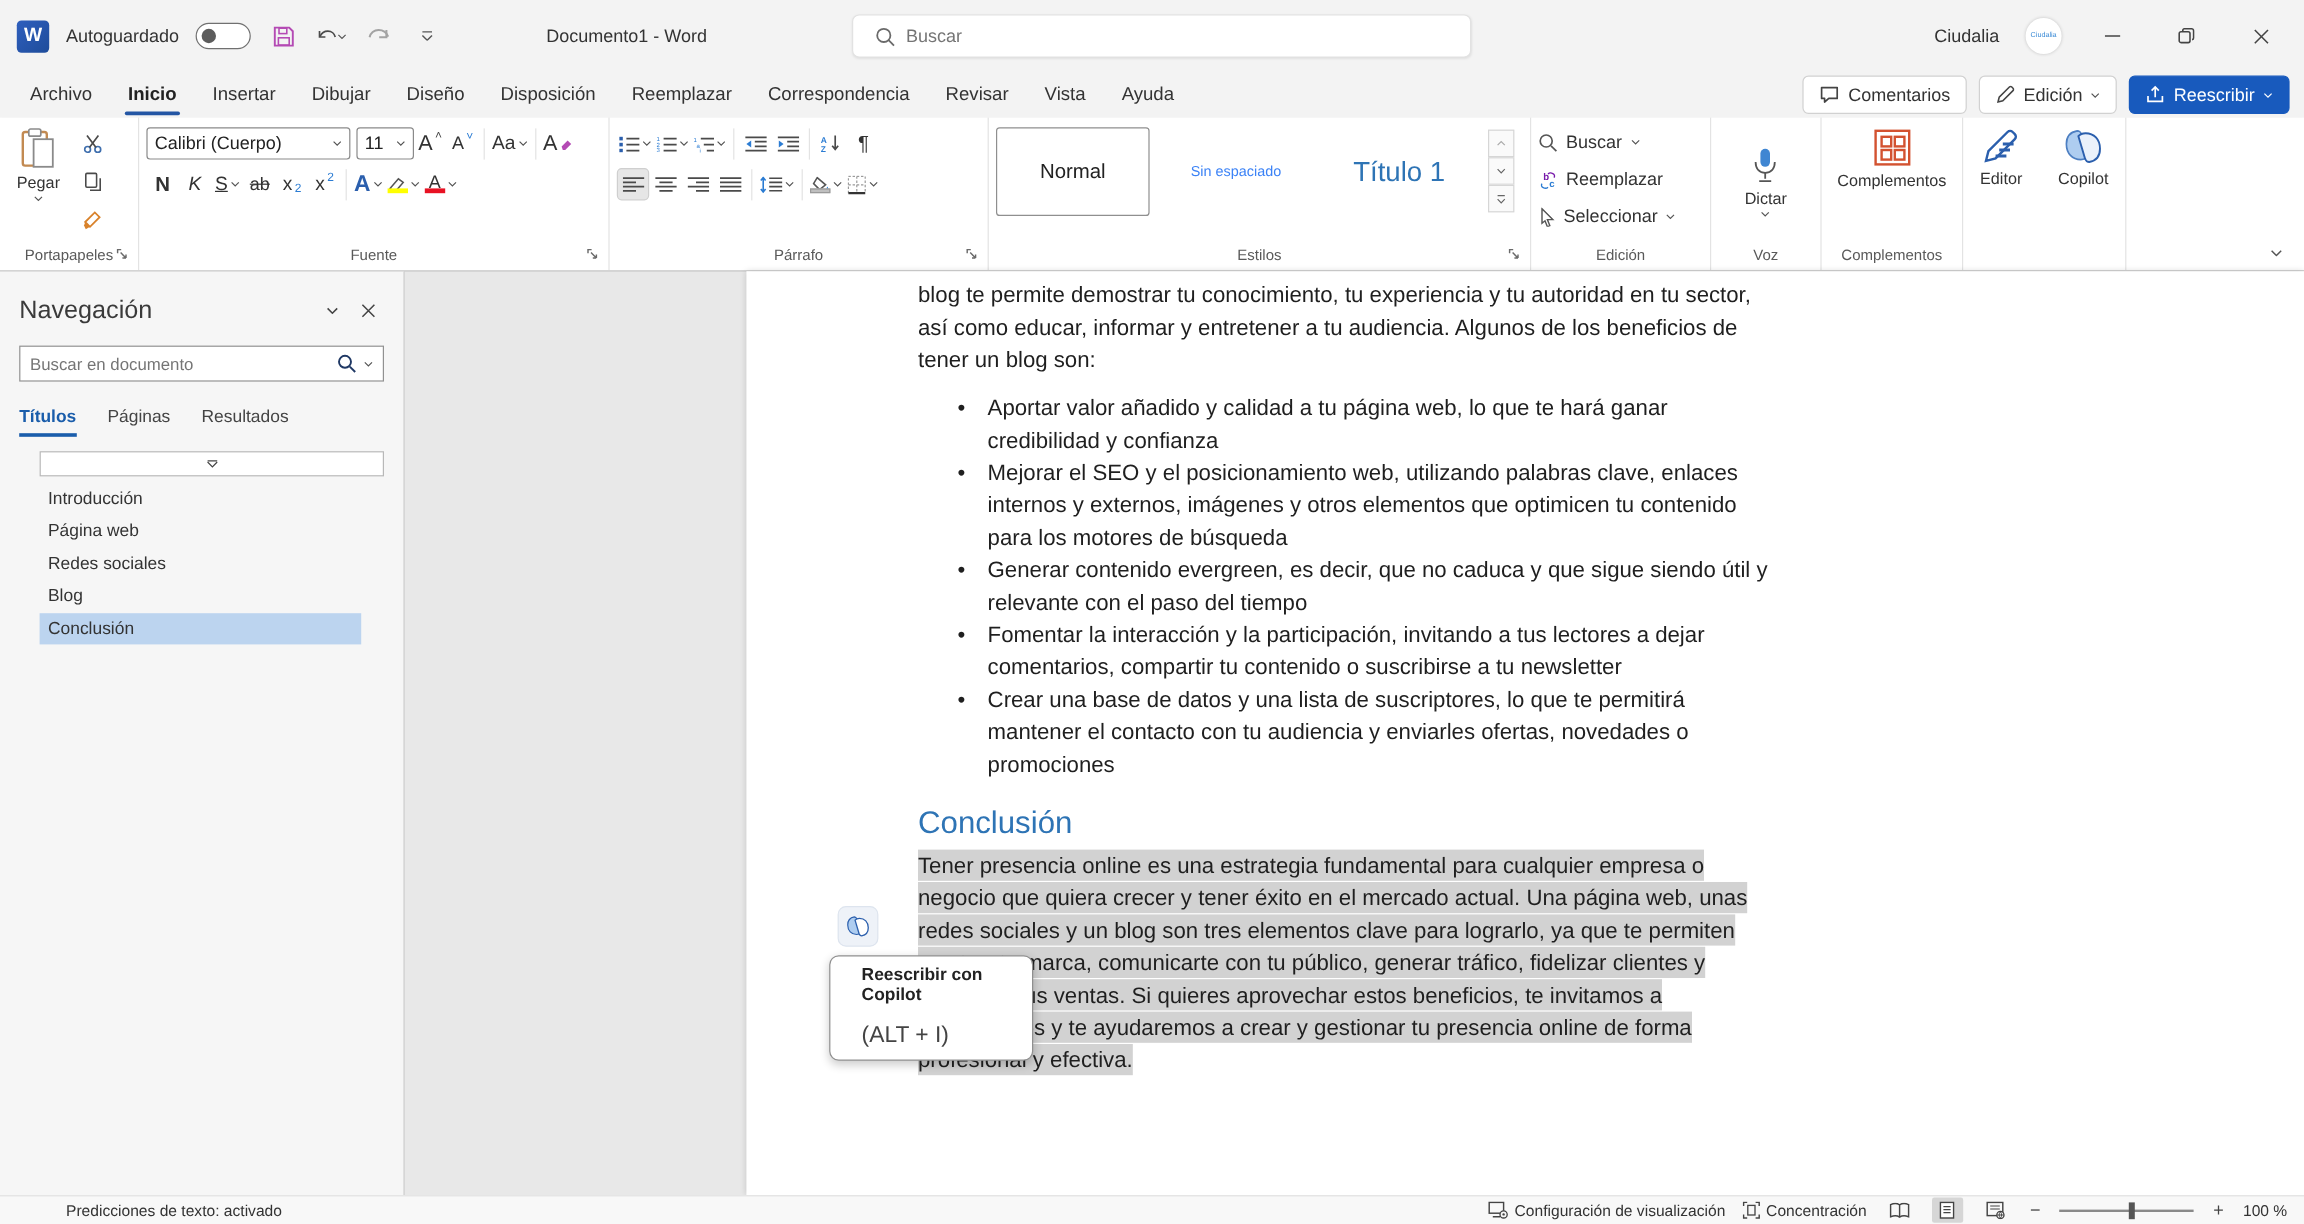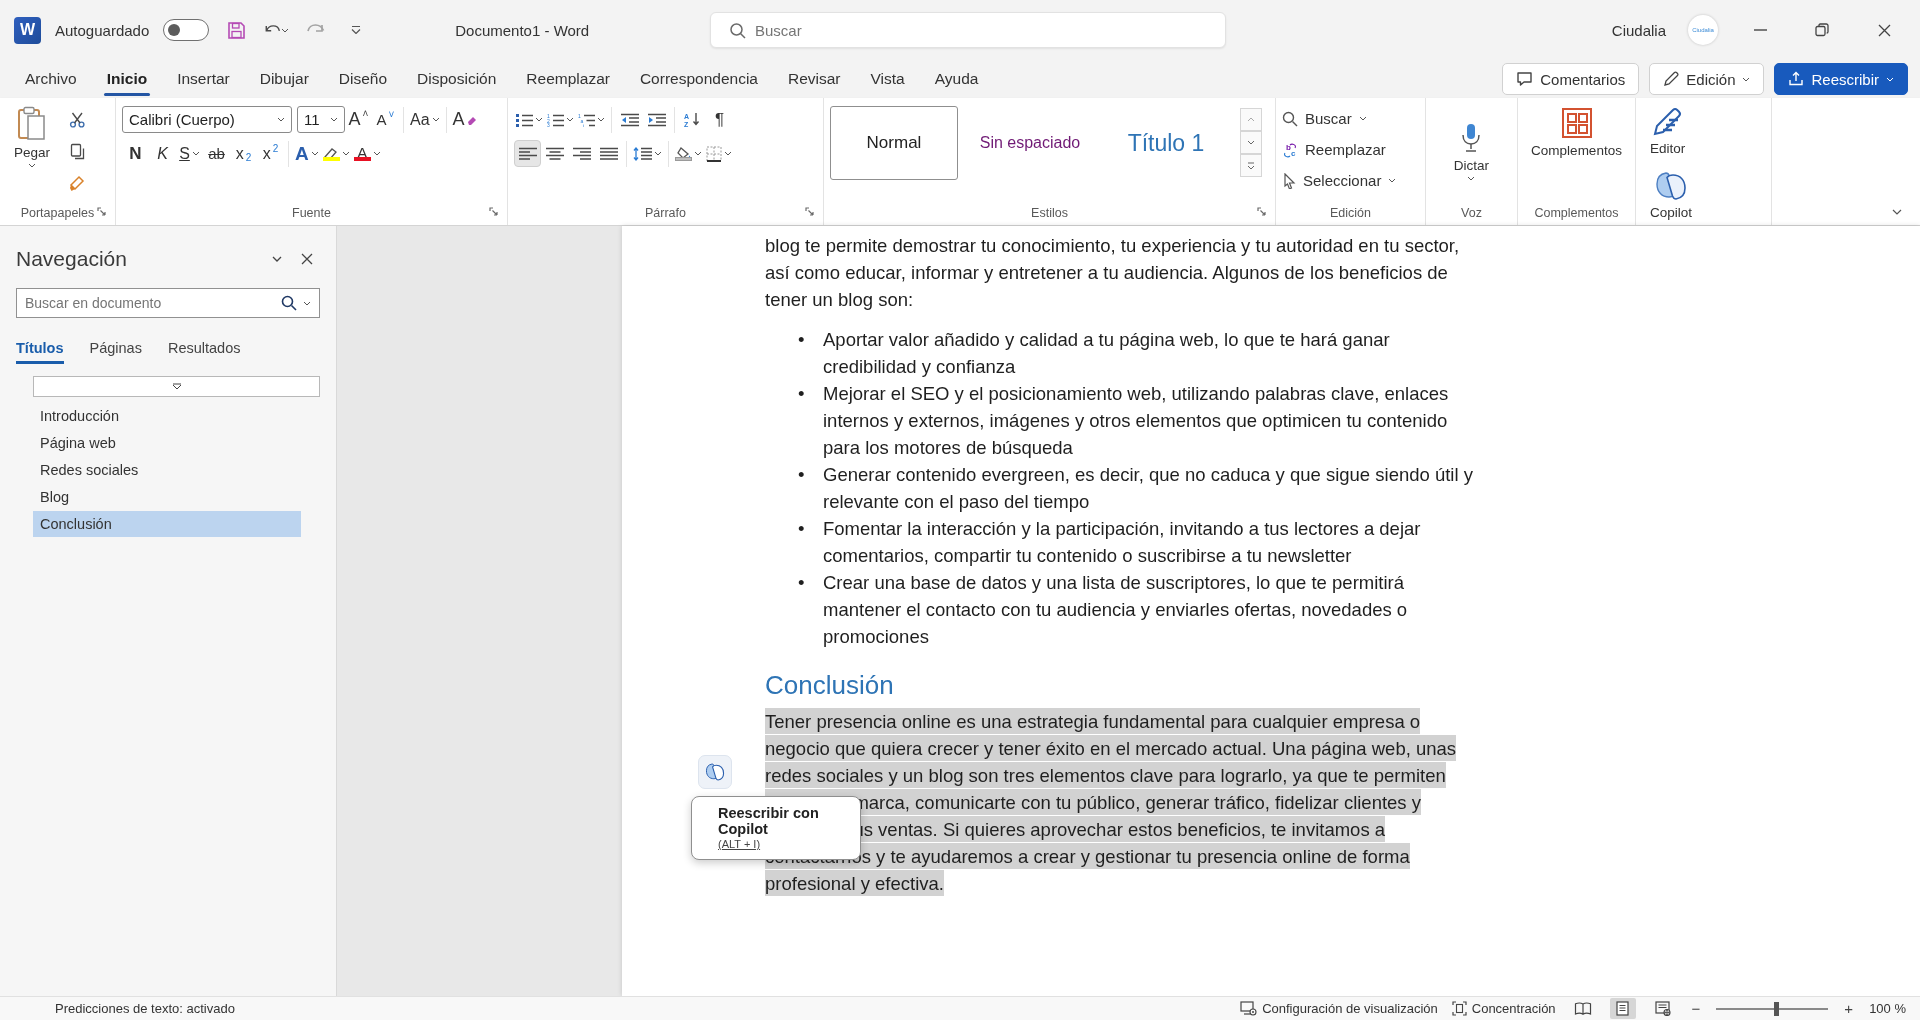--- a/index.html
+++ b/index.html
@@ -92,21 +92,21 @@
   .doc-p { margin:0 0 13px 0; }
   .doc-bullets { list-style:none; margin:0; padding:0 0 0 58px; }
   .doc-bullets li { position:relative; }
   .doc-bullets li::before { content:"•"; position:absolute; left:-25px; top:0; color:#1f1f1f; }
   .doc-h1 { font-weight:400; font-size:26px; color:#2e74b5; margin:22px 0 8px 0; }
   .sel { background:#d2d2d2; box-decoration-break:clone; -webkit-box-decoration-break:clone; padding:2.5px 0; }
 
   .copilot-margin-btn { position:absolute; left:76px; top:529px; width:34px; height:34px; border-radius:7px; background:#eef2f8; border:1px solid #dde4ee; display:flex; align-items:center; justify-content:center; cursor:pointer; }
   .copilot-tooltip { position:absolute; left:69px; top:570px; width:170px; background:#fff; border:1.5px solid #8f8f8f; border-radius:8px; padding:8px 12px 9px 26px; box-shadow:0 3px 8px rgba(0,0,0,.2); }
   .ct-title { font-size:14.5px; font-weight:700; color:#222; }
-  .ct-short { font-size:11px; color:#444; margin-top:1px;text-decoration:underline; }
+  .ct-short { font-size:19px; color:#444; margin-top:15px; }
 
   
   #statusbar { position:absolute; left:0; top:996px; width:1920px; height:24px; background:#f8f8f8; border-top:1px solid #e1e1e1; display:flex; align-items:center; font-size:13px; color:#333; }
   .sb-left { padding-left:55px; }
   .sb-right { position:absolute; right:14px; display:flex; align-items:center; gap:14px; height:24px; }
   .sb-item { display:flex; align-items:center; gap:5px; cursor:pointer; white-space:nowrap; }
   .sb-view { width:26px; height:21px; display:flex; align-items:center; justify-content:center; cursor:pointer; border-radius:2px; }
   .sb-view.selected { background:#d6d6d6; }
   .zoom-track { width:112px; height:2px; background:#8a8a8a; position:relative; }
   .zoom-thumb { position:absolute; left:58px; top:-6px; width:5px; height:14px; background:#555; }
@@ -499,21 +499,21 @@
             </svg></span>
       </div>
     </div>
 
     <div class="group" style="width:452px;">
       <div class="g-content" style="padding-top:4px;">
         <div class="style-card selected">
           <span style="font-size:17px;color:#222;">Normal</span>
         </div>
         <div class="style-card">
-          <span style="font-size:16px;color:#701a75;">Sin espaciado</span>
+          <span style="font-size:12px;color:#3b82f6;">Sin espaciado</span>
         </div>
         <div class="style-card">
           <span style="font-size:23px;color:#2e74b5;">Título 1</span>
         </div>
         <div class="gallery-scroll">
           <div class="gs-btn">
               <svg width="8" height="5" viewBox="0 0 8 5">
                 <path d="M1 4l3-3 3 3" fill="none" stroke="#aaa"></path>
               </svg>
             </div>
@@ -607,21 +607,21 @@
             </svg>
           <span>Complementos</span>
         </div>
       </div>
       <div class="g-label">
           <span>Complementos</span>
         </div>
     </div>
 
     <div class="group" style="width:136px;border-right:1px solid #e3e3e3;">
-      <div class="g-content" style="gap:6px;justify-content:space-between;width:100%;flex-direction:column;">
+      <div class="g-content" style="gap:6px;justify-content:space-between;width:100%;">
         <div class="bigbtn">
           <svg width="34" height="32" viewBox="0 0 34 32">
               <path d="M4 28l2-8L22 4a3 3 0 0 1 4.2 0l1.8 1.8a3 3 0 0 1 0 4.2L12 26z" fill="none" stroke="#2b5fad" stroke-width="2"></path>
               <path d="M18 14h9M15 19h9M12 24h9" stroke="#2b5fad" stroke-width="2.4"></path>
             </svg>
           <span>Editor</span>
         </div>
         <div class="bigbtn">
           <svg width="36" height="32" viewBox="0 0 36 32">
               <path d="M13 3c-6 1-9 5-9 11 0 8 5 13 12 13 2.5 0 4.8-1 6-2.5L16.5 6C15.5 3.5 15 3 13 3z" fill="#aecdf0" stroke="#4d7fc2" stroke-width="1.4"></path>

